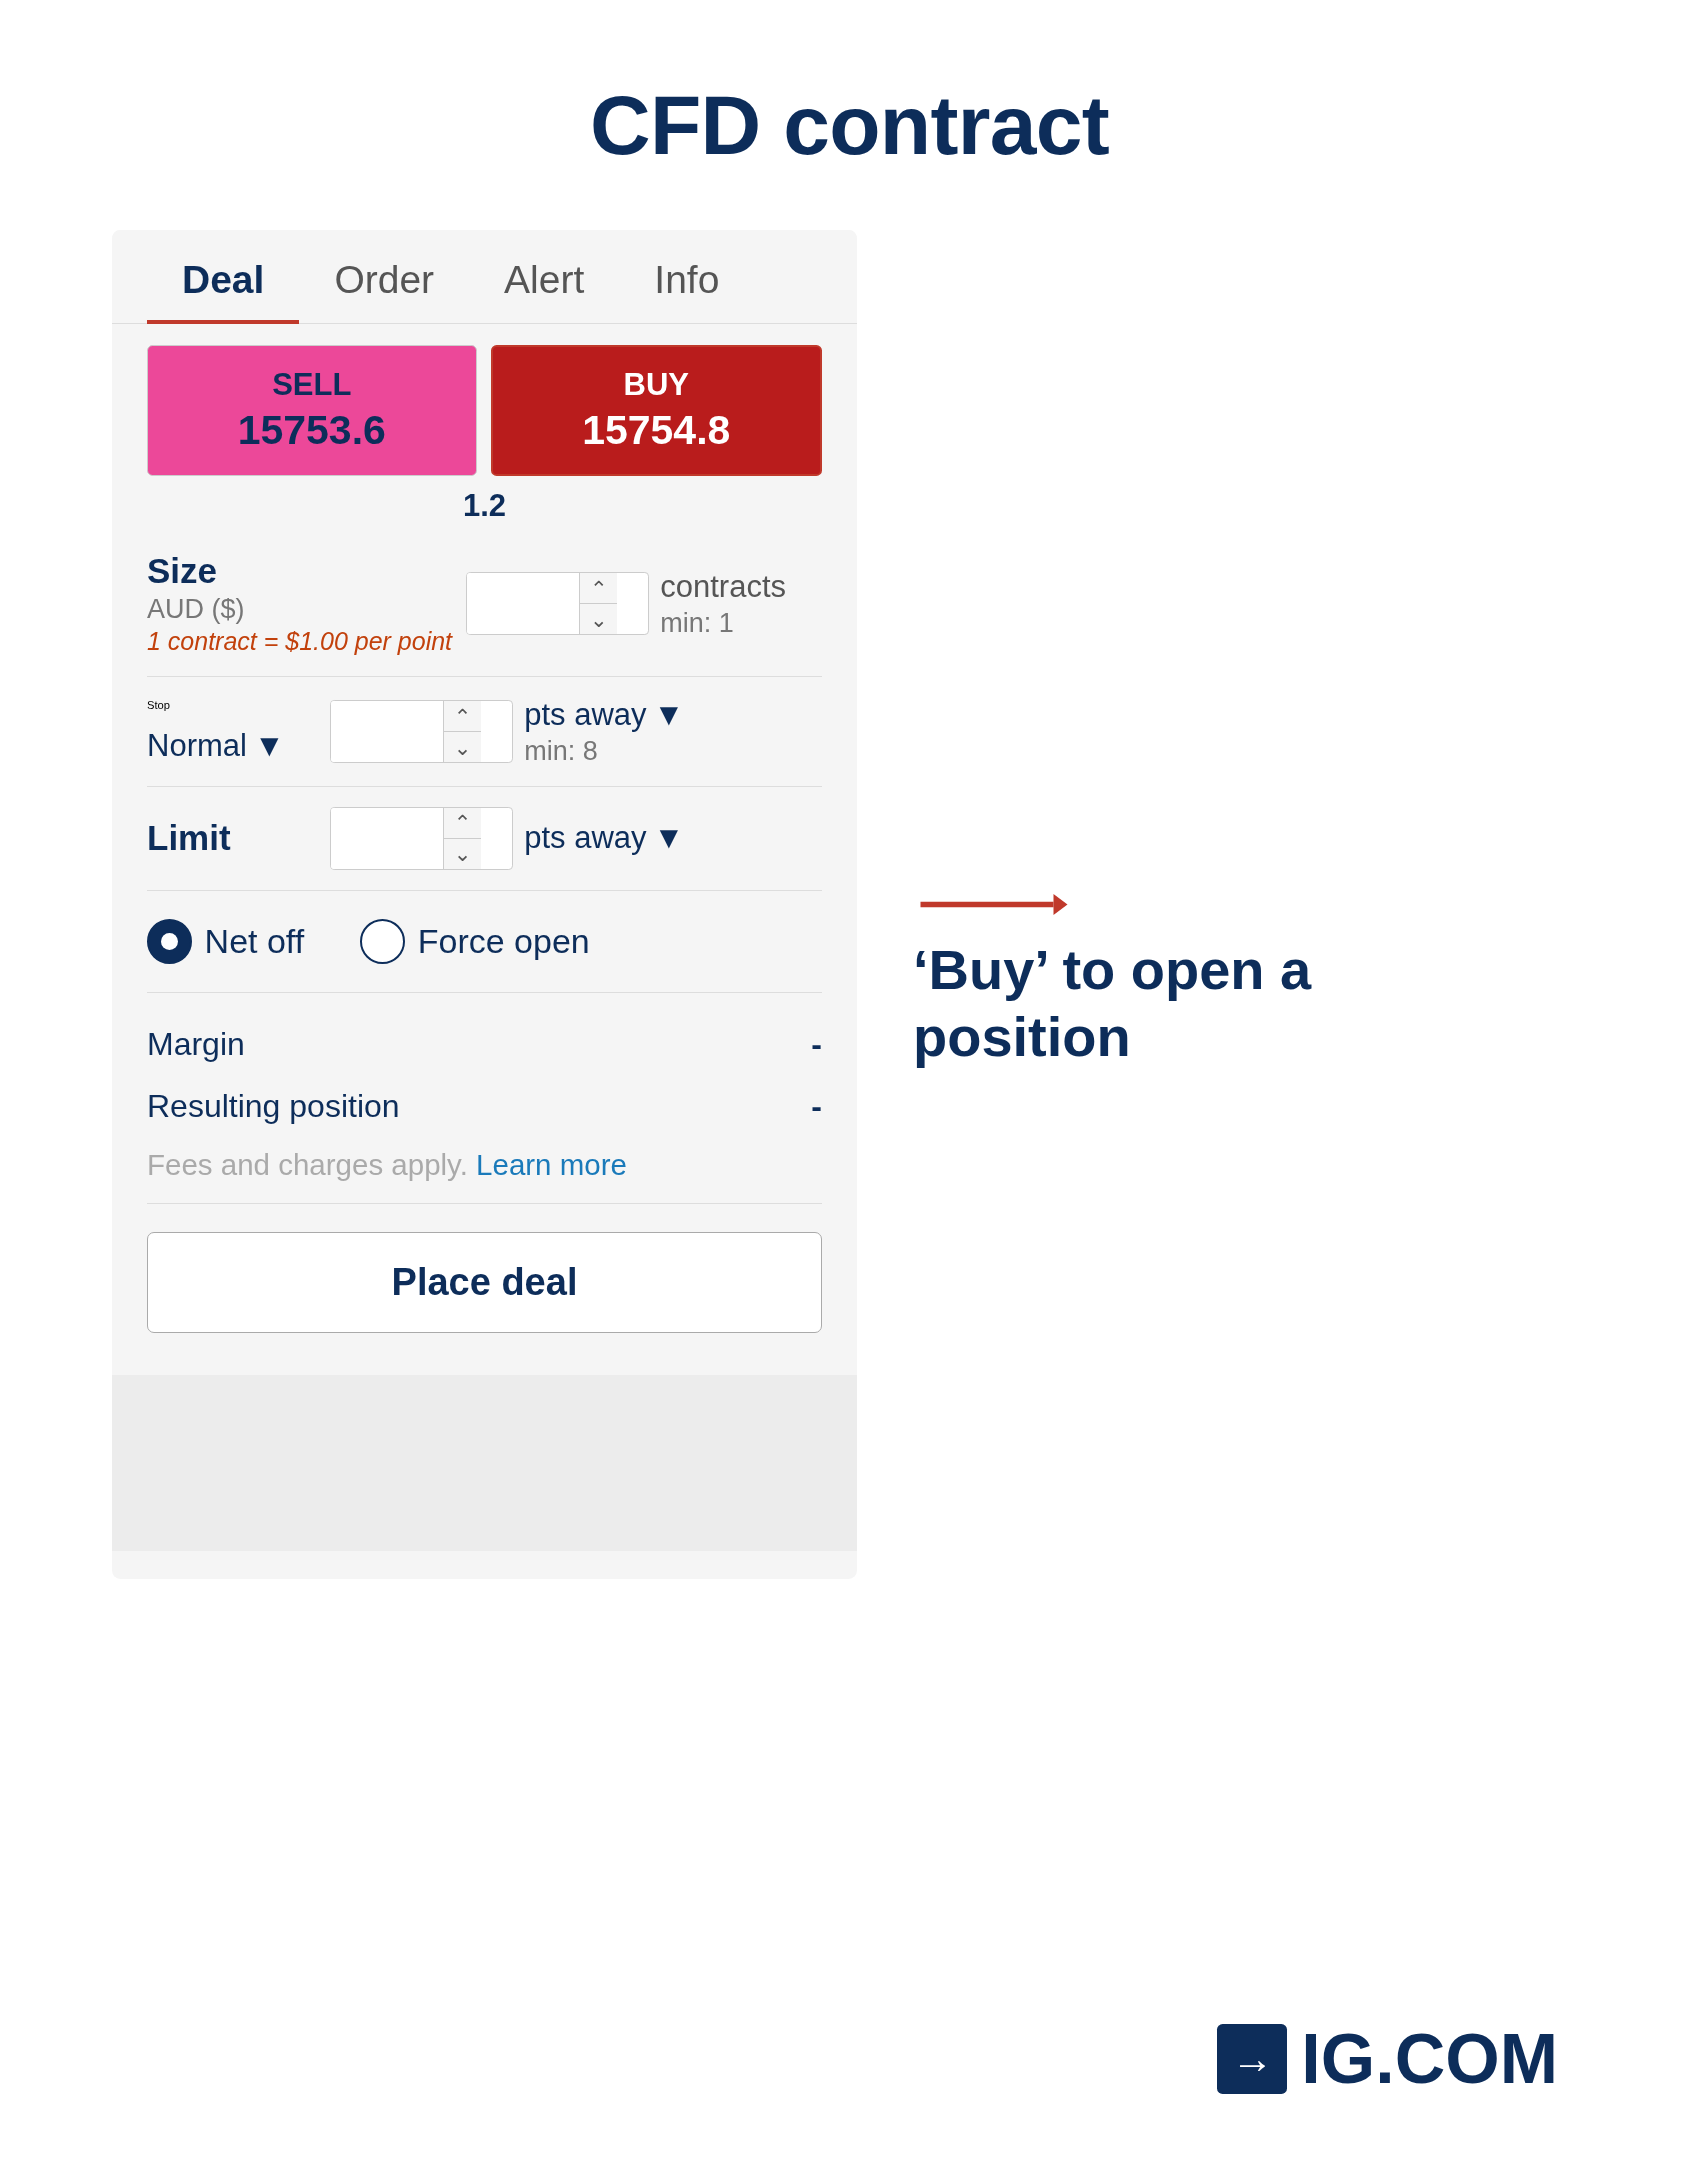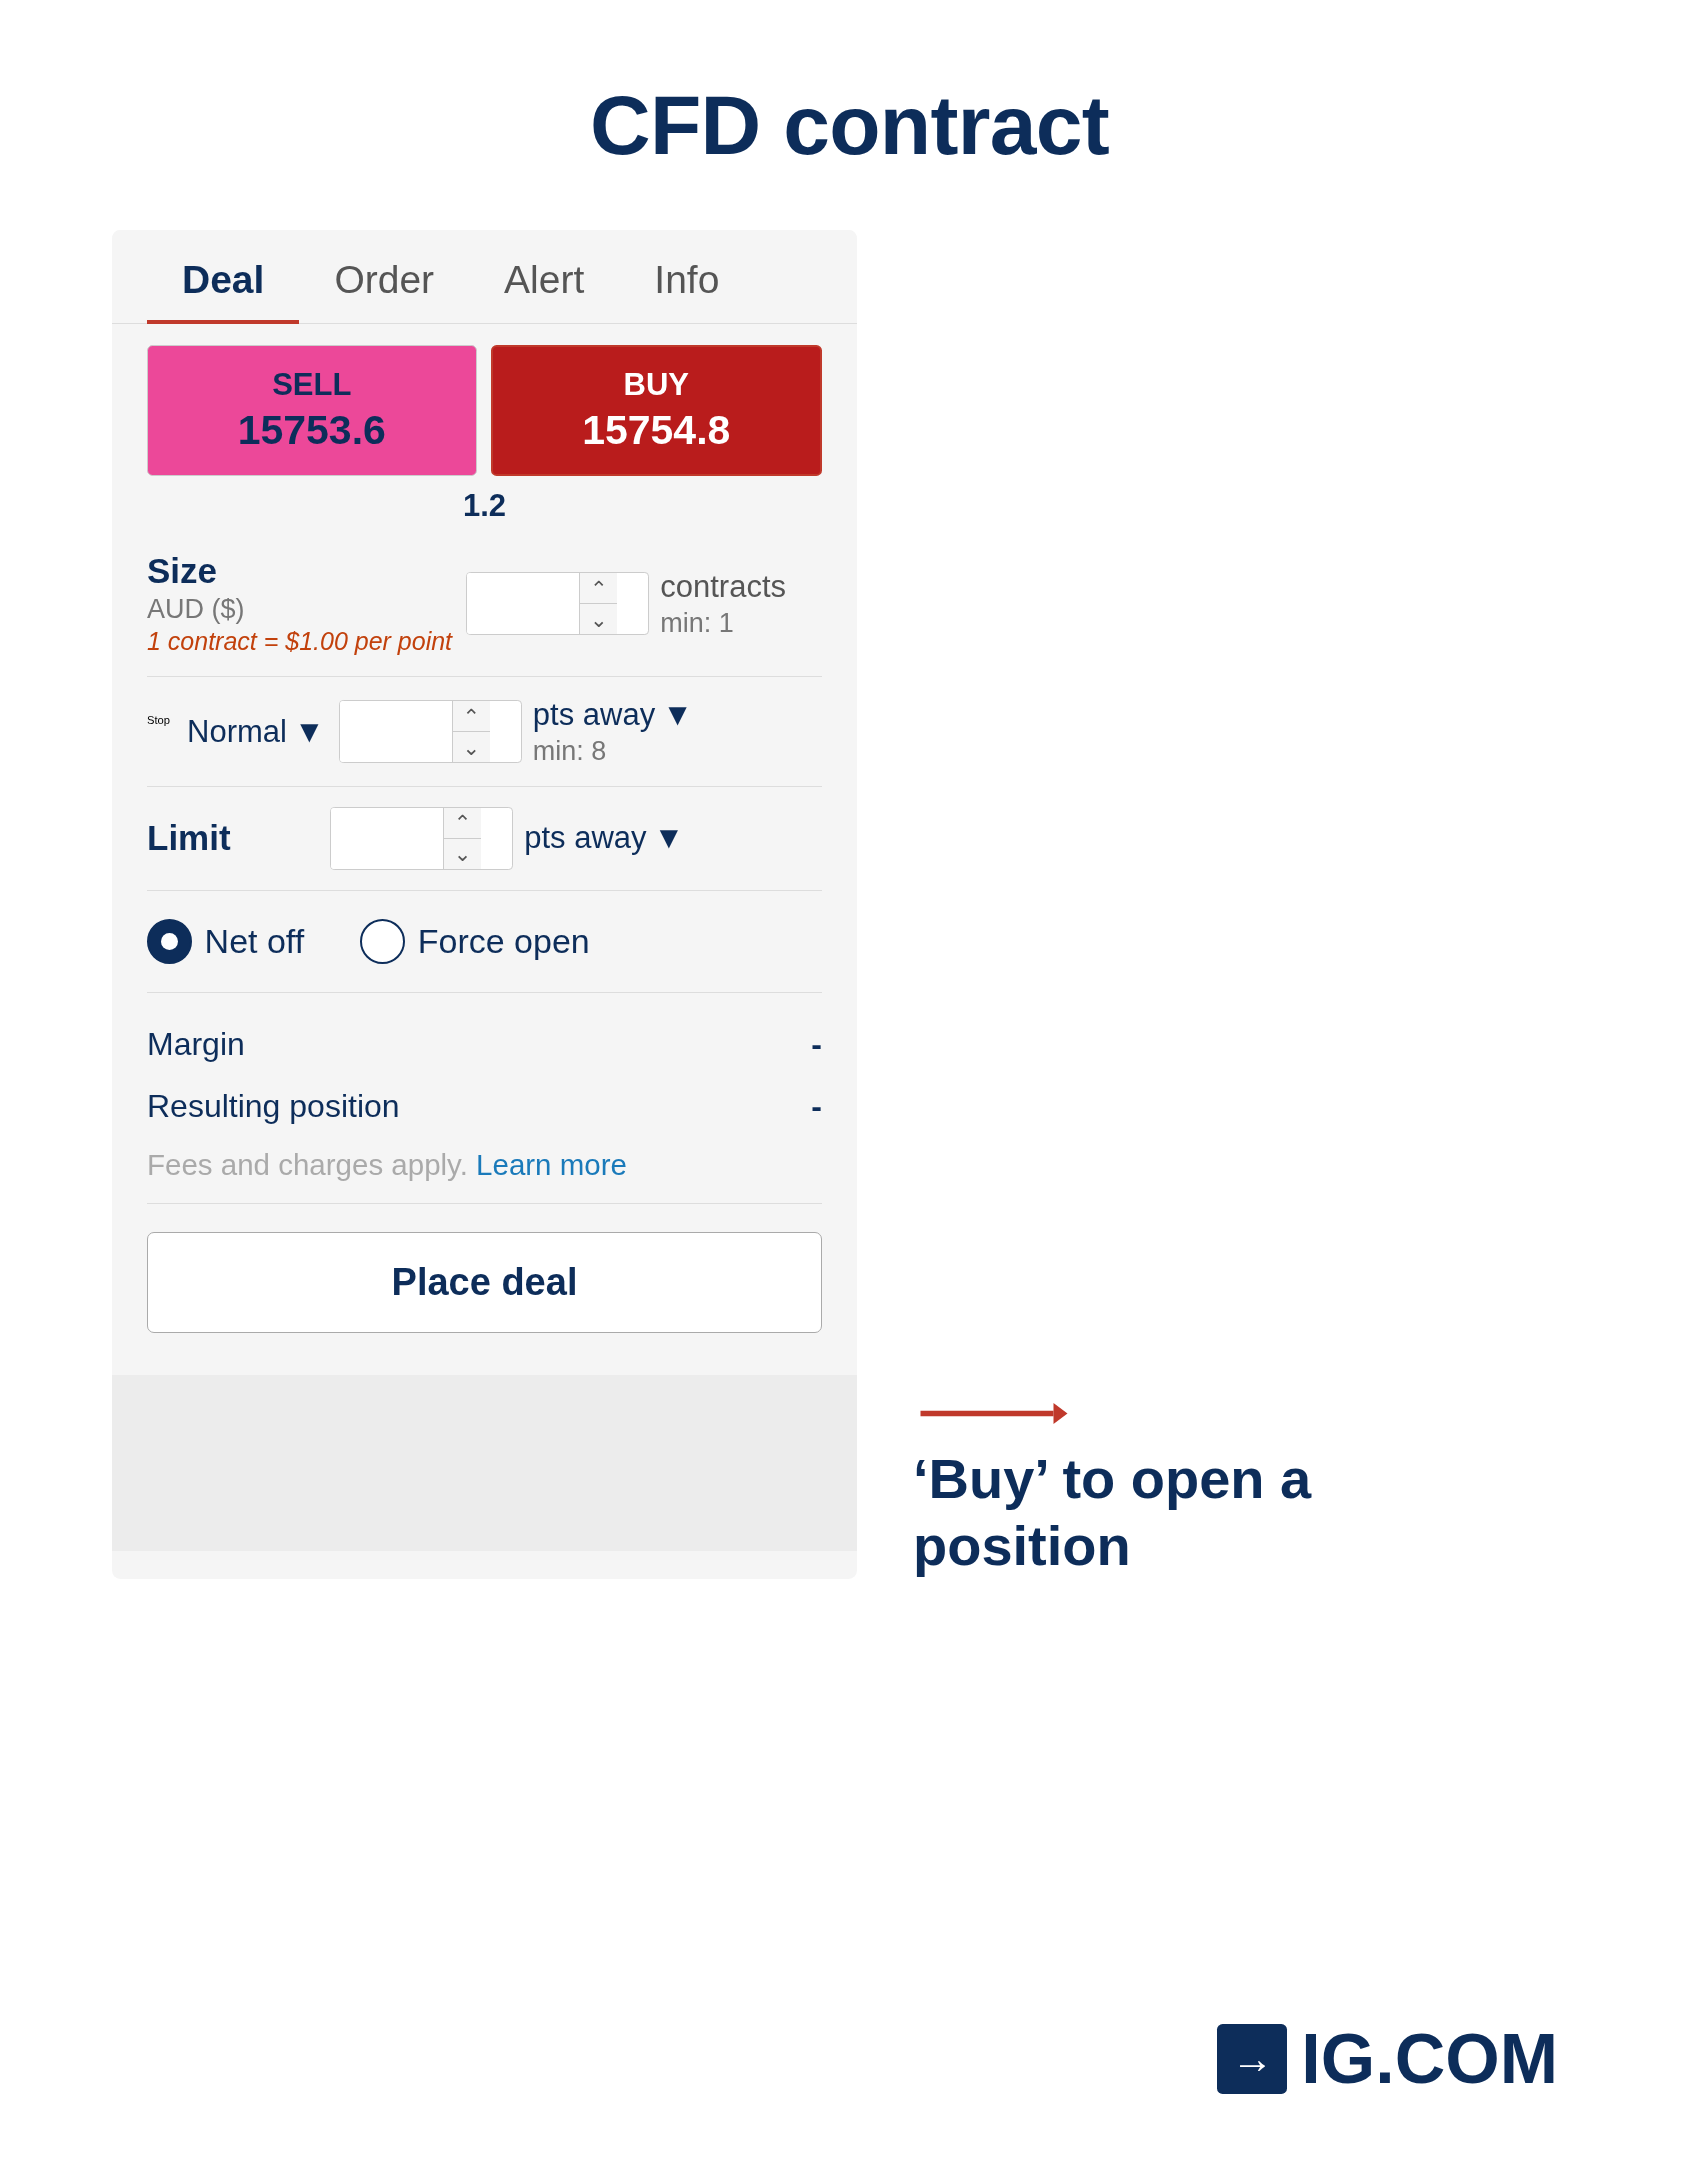--- a/index.html
+++ b/index.html
@@ -21,21 +21,21 @@
     .page-title h1 {
       font-size: 84px;
       font-weight: 800;
       color: #0d2d5a;
       letter-spacing: -0.7px;
     }
 
     .content-area {
       display: flex;
       flex-direction: row;
-      align-items: flex-end;
+      align-items: center;
       padding-left: 112px;
       gap: 56px;
     }
 
     
     .trading-panel {
       background: #f5f5f5;
       border-radius: 8.4px;
       width: 745px;
       padding: 0 0 28px 0;
@@ -246,21 +246,21 @@
     }
 
     .unit-text .unit-min {
       font-size: 27px;
       color: #777;
     }
 
     
     .stop-label-with-dropdown {
       display: flex;
-      flex-direction: row;
+      flex-direction: column;
       gap: 17px;
       min-width: 169px;
     }
 
     .dropdown-label {
       display: flex;
       flex-direction: row;
       align-items: center;
       gap: 7px;
       cursor: pointer;

